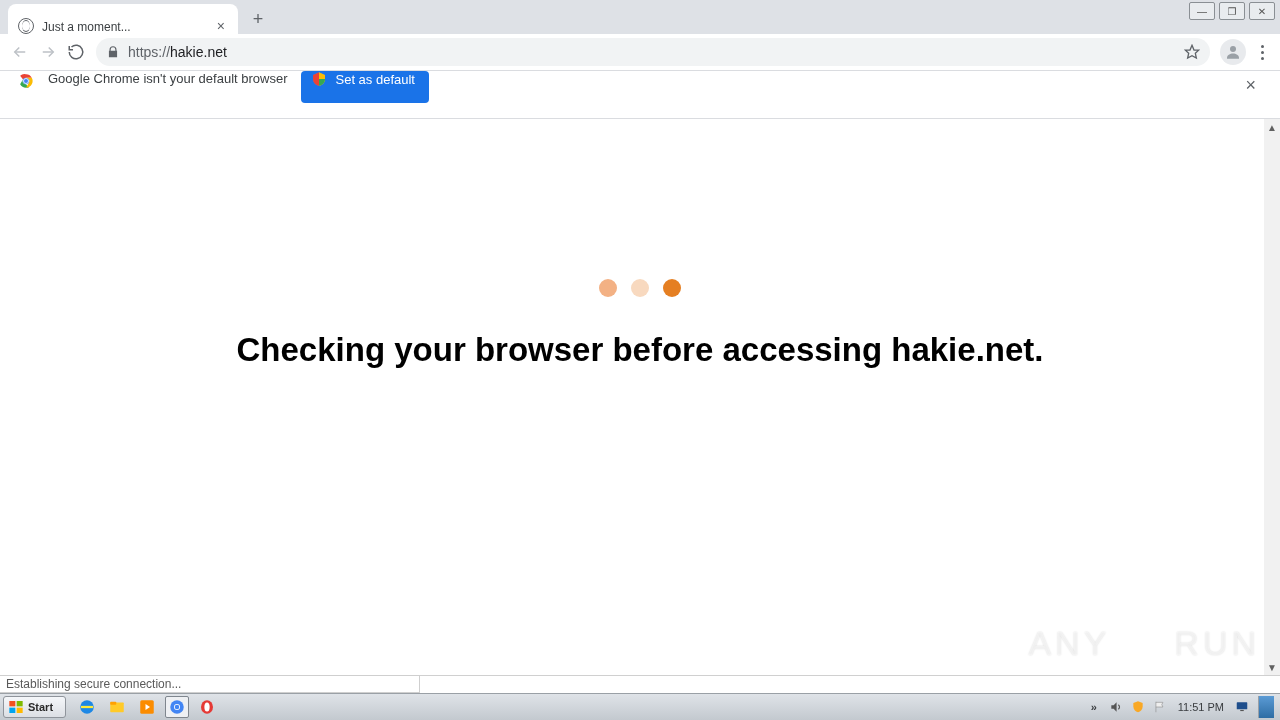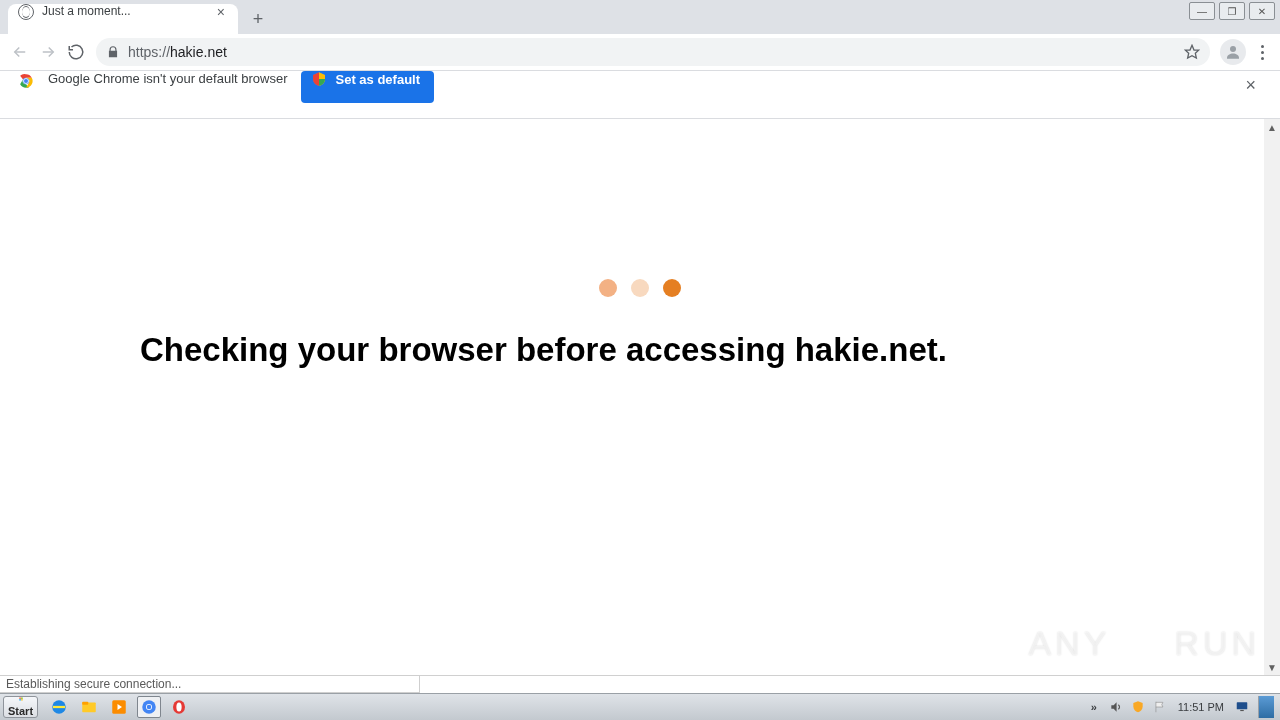--- a/index.html
+++ b/index.html
@@ -2,21 +2,21 @@
 <html><head>
 <meta charset="utf-8">
 <style>
   * { margin: 0; padding: 0; box-sizing: border-box; }
   html, body { width: 1280px; height: 720px; overflow: hidden; font-family: "Segoe UI", Tahoma, sans-serif; background: #fff; }
   
   .titlebar {
     height: 34px; background: #dee1e6; display: flex; align-items: flex-end; position: relative;
   }
   .tab {
-    margin-left: 8px; height: 30px; width: 230px; background: #fff; border-top-left-radius: 8px; border-top-right-radius: 8px; display: flex; align-items: flex-start; padding: 0 10px; font-size: 12px; color: #3c4043; position: relative;
+    margin-left: 8px; height: 30px; width: 230px; background: #fff; border-top-left-radius: 8px; border-top-right-radius: 8px; display: flex; align-items: flex-end; padding: 0 10px; font-size: 12px; color: #3c4043; position: relative;
   }
   .tab .favicon { width: 16px; height: 16px; border: 1.5px solid #5f6368; border-radius: 50%; margin-right: 8px; position: relative; flex-shrink:0;}
   .tab .favicon::before { content:""; position:absolute; left:3px; top:1px; width:8px; height:10px; border:1.5px solid #5f6368; border-radius:50%; border-left:none; border-right:none; }
   .tab .title { flex:1; white-space:nowrap; overflow:hidden; text-overflow:ellipsis;}
   .tab .close { font-size: 14px; color:#5f6368; cursor:pointer; padding:0 3px;}
   .newtab { width: 28px; height: 28px; display:flex; align-items:center; justify-content:center; font-size:18px; color:#5f6368; margin-left:6px; margin-bottom:1px; cursor:pointer;}
   .win-controls { position:absolute; right:5px; top:2px; display:flex; gap:4px;}
   .win-btn { width:26px; height:18px; border:1px solid #8a8f94; background:#e9ecef; font-size:10px; display:flex; align-items:center; justify-content:center; color:#555; border-radius:2px; cursor:pointer;}
   
   .toolbar {
@@ -33,46 +33,46 @@
   .omnibox .url .scheme { color:#5f6368; }
   .omnibox .url .rest { color:#202124; }
   .omnibox .star { width:16px; height:16px; margin-left:6px; }
   .avatar { width:26px; height:26px; border-radius:50%; background:#e8eaed; display:flex; align-items:center; justify-content:center; margin:0 4px; cursor:pointer;}
   .avatar svg{ width:18px; height:18px; fill:#9aa0a6;}
   .menu-dots { width:24px; display:flex; flex-direction:column; align-items:center; gap:3px; cursor:pointer; padding:4px 0;}
   .menu-dots span{ width:3px; height:3px; background:#5f6368; border-radius:50%;}
   
   .infobar { height:48px; border-bottom:1px solid #dadce0; background:#fff; display:flex; padding:0 16px; font-size:13px; color:#3c4043;}
   .chrome-logo { width:20px; height:20px; margin-right:12px; }
-  .set-default-btn { margin-left:14px; height:32px; background:#1a73e8; color:#fff; border:none; border-radius:4px; padding:0 14px 16px 10px; font-size:13px; display:flex; align-items:center; gap:8px; cursor:pointer;font-weight:bold;}
+  .set-default-btn { margin-left:14px; height:32px; background:#1a73e8; color:#fff; border:none; border-radius:4px; padding:0 14px 16px 10px; font-size:13px; display:flex; align-items:center; gap:8px; cursor:pointer;}
   .shield-ico { width:16px; height:16px; }
   .infobar-close { margin-left:auto; font-size:18px; color:#5f6368; cursor:pointer; padding:4px 8px;}
   
   .viewport { position:relative; height: calc(720px - 34px - 37px - 48px - 18px - 27px); background:#fff; overflow:hidden;}
   .scrolltrack { position:absolute; right:0; top:0; bottom:0; width:16px; background:#f1f1f1;}
   .scrolltrack .up, .scrolltrack .down { height:16px; display:flex; align-items:center; justify-content:center; color:#606060; font-size:10px;}
   .scrolltrack .down{ position:absolute; bottom:0; left:0; right:0;}
-  .cf-wrap { margin: 0 auto; padding-top: 160px; width: 1000px; }
+  .cf-wrap { text-align:center; margin: 0 auto; padding-top: 160px; width: 1000px; }
   .cf-dots { display:flex; justify-content:center; gap:14px; margin-bottom:34px;}
   .cf-dots span{ width:18px; height:18px; border-radius:50%; background:#ed8936;}
   .cf-dots span:nth-child(1){ background:#f3b184;}
   .cf-dots span:nth-child(2){ background:#f8d9bf;}
   .cf-dots span:nth-child(3){ background:#e57f22;}
   .cf-h1 { font-size:33px; font-weight:700; color:#000; margin-bottom:28px; font-family: Arial, sans-serif;}
   .cf-p { font-size:18px; color:#000; margin-bottom:10px; font-family: Arial, sans-serif;}
   .cf-ddos { margin-top:44px; font-size:16px; color:#000;}
   .cf-ddos a { color:#0051c3; text-decoration:none;}
   .cf-ray { margin-top:14px; font-size:15px; color:#000;}
   .cf-ray .mono { font-family: Consolas, monospace; }
   
   .statusbar { position:relative; height:18px; border-top:1px solid #d0d0d0; background:#fff;}
   .status-chip { position:absolute; left:0; top:-1px; height:18px; background:#fff; border:1px solid #cfcfcf; border-left:none; font-size:12px; color:#5a5a5a; padding: 1px 10px 0 6px; min-width:420px;}
   
   .taskbar { height:27px; background: linear-gradient(#dfe3e8,#c3c9cf); border-top:1px solid #9aa0a6; display:flex; align-items:center; font-size:11px;}
-  .start-btn { height:22px; margin:0 3px; padding:0 4px 0 4px; display:flex; align-items:center; gap:4px; border:1px solid #8f949b; background:linear-gradient(#f5f7fa,#dcdfe4); border-radius:3px; font-weight:bold; color:#2a2a2a; cursor:pointer;flex-direction:column;}
+  .start-btn { height:22px; margin:0 3px; padding:0 12px 0 4px; display:flex; align-items:center; gap:4px; border:1px solid #8f949b; background:linear-gradient(#f5f7fa,#dcdfe4); border-radius:3px; font-weight:bold; color:#2a2a2a; cursor:pointer;}
   .start-flag{ width:16px; height:16px;}
   .tb-icons { display:flex; align-items:center; gap:6px; margin-left:6px;}
   .tb-icons .ico{ width:24px; height:22px; display:flex; align-items:center; justify-content:center; border-radius:2px; cursor:pointer;}
   .tb-icons .ico.active{ border:1px solid #7f868e; background:#eef0f3;}
   .tray { margin-left:auto; display:flex; align-items:center; gap:6px; padding-right:6px; color:#3a3d40;}
   .tray .t-ico{ width:16px; height:16px; display:flex; align-items:center; justify-content:center;}
   .clock { font-size:11px; padding:0 4px;}
   .desk-peek{ width:16px; height:22px; border-left:1px solid #9aa0a6; margin-left:2px; background:linear-gradient(#5b9bd5,#2e6da4);}
   
   .watermark { position:absolute; right:20px; bottom:10px; font-size:34px; letter-spacing:4px; color:rgba(255,255,255,.55); font-weight:300; font-family: Arial, sans-serif; pointer-events:none; display:flex; align-items:center; gap:10px; text-shadow:0 0 2px rgba(0,0,0,.15);}

